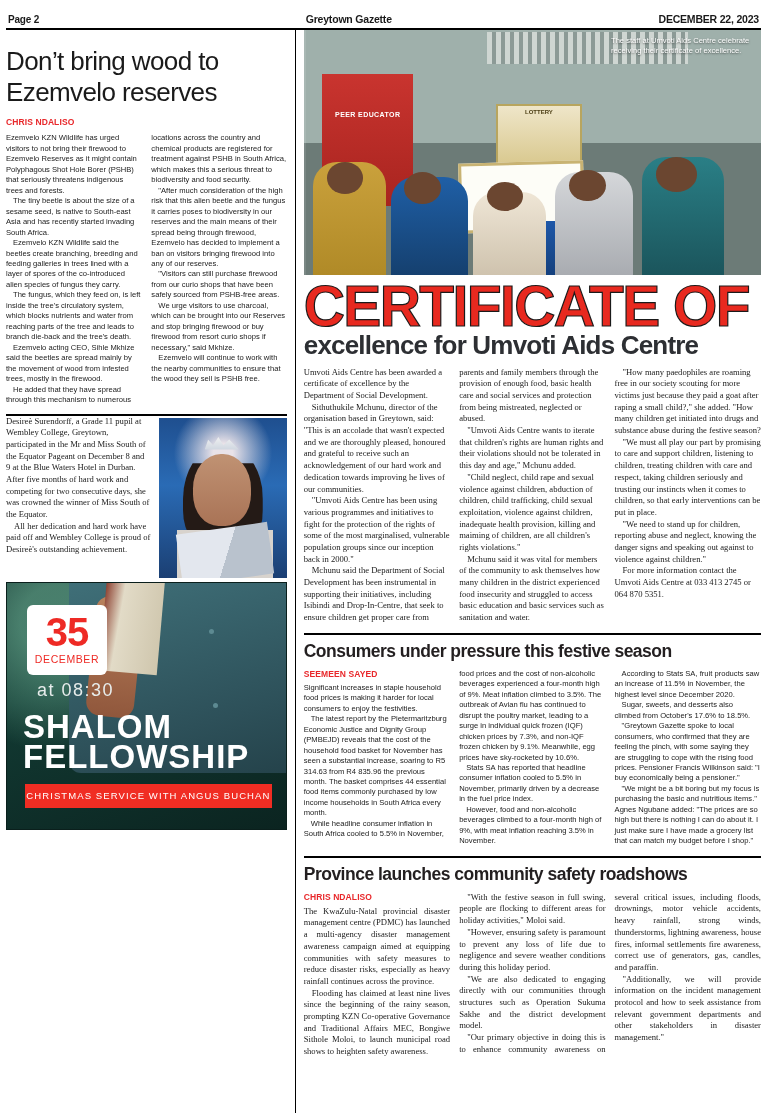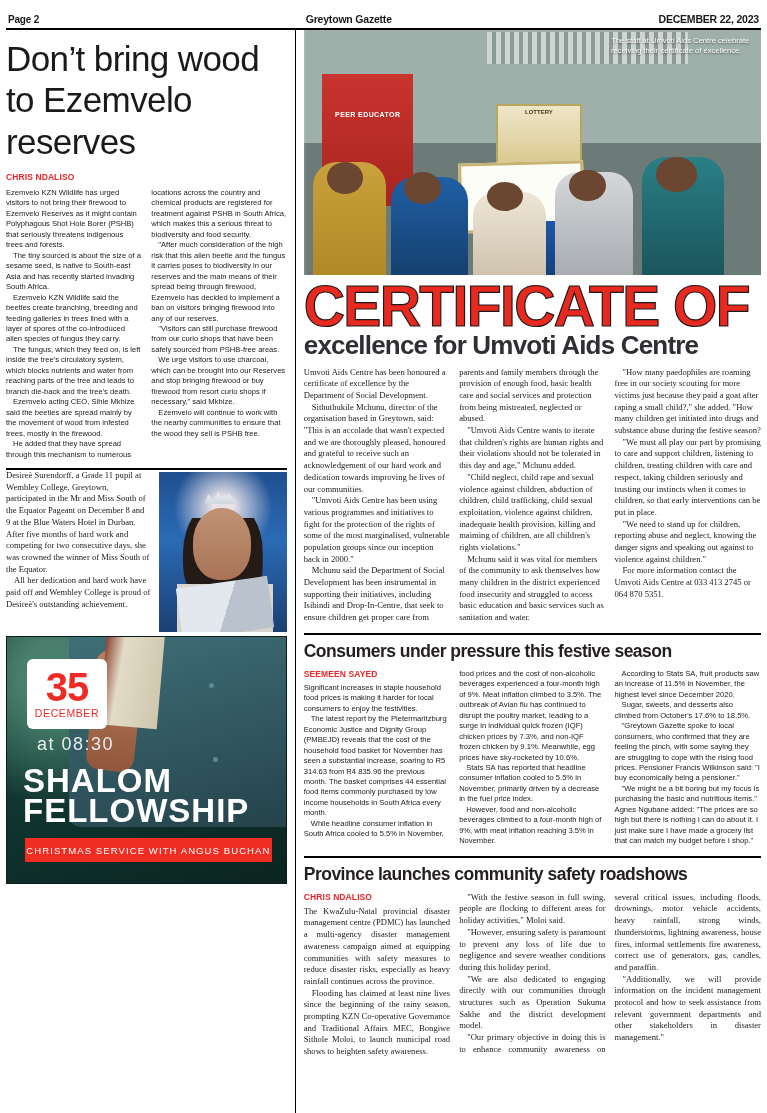--- a/index.html
+++ b/index.html
@@ -24,24 +24,24 @@
 
   
   .content { display:flex; gap:0; height:1083px; }
   .left-col { width:292px; box-sizing:border-box; padding-right:8px; border-right:1px solid #000; }
   .right-col { width:469px; box-sizing:border-box; padding-left:8px; }
 
   
   h1.headline {
     font-family:"Liberation Sans", sans-serif;
     font-weight:normal;
-    font-size:35px;
+    font-size:26px;
     line-height:1.18;
     letter-spacing:-0.6px;
-    margin:8px 0 10px 0;
+    margin:16px 0 10px 0;
     color:#1a1a1a;
   }
   .byline {
     color:#e8282b;
     font-weight:bold;
     font-size:8.5px;
     letter-spacing:0.1px;
     margin:0 0 6px 0;
   }
   .rule-top { border-top:2px solid #000; margin:8px 0 0 0; }
@@ -235,21 +235,21 @@
 
   <div class="content">
 
     <div class="left-col">
 
       <div>
         <h1 class="headline">Don’t bring wood to Ezemvelo reserves</h1>
         <div class="byline">CHRIS NDALISO</div>
         <div class="cols2 body-sans">
           <p>Ezemvelo KZN Wildlife has urged visitors to not bring their firewood to Ezemvelo Reserves as it might contain Polyphagous Shot Hole Borer (PSHB) that seriously threatens indigenous trees and forests.</p>
-          <p>The tiny sourced is about the size of a sesame seed, is native to South-east Asia and has recently started invading South Africa.</p>
+          <p>The tiny beetle is about the size of a sesame seed, is native to South-east Asia and has recently started invading South Africa.</p>
           <p>Ezemvelo KZN Wildlife said the beetles create branching, breeding and feeding galleries in trees lined with a layer of spores of the co-introduced alien species of fungus they carry.</p>
           <p>The fungus, which they feed on, is left inside the tree's circulatory system, which blocks nutrients and water from reaching parts of the tree and leads to branch die-back and the tree's death.</p>
           <p>Ezemvelo acting CEO, Sihle Mkhize said the beetles are spread mainly by the movement of wood from infested trees, mostly in the firewood.</p>
           <p>He added that they have spread through this mechanism to numerous locations across the country and chemical products are registered for treatment against PSHB in South Africa, which makes this a serious threat to biodiversity and food security.</p>
           <p>"After much consideration of the high risk that this alien beetle and the fungus it carries poses to biodiversity in our reserves and the main means of their spread being through firewood, Ezemvelo has decided to implement a ban on visitors bringing firewood into any of our reserves.</p>
           <p>"Visitors can still purchase firewood from our curio shops that have been safely sourced from PSHB-free areas.</p>
           <p>We urge visitors to use charcoal, which can be brought into our Reserves and stop bringing firewood or buy firewood from resort curio shops if necessary," said Mkhize.</p>
           <p>Ezemvelo will continue to work with the nearby communities to ensure that the wood they sell is PSHB free.</p>
         </div>
       </div>
@@ -316,21 +316,21 @@
         <div class="person" style="left:74%; width:18%; height:48%; background:linear-gradient(#2a7f86,#1b555c);"></div>
         <div class="head" style="left:77%; top:52%; width:9%; height:14%;"></div>
 
         <div class="caption">The staff at Umvoti Aids Centre celebrate receiving their certificate of excellence.</div>
       </div>
 
       <div class="mega">CERTIFICATE OF</div>
       <div class="mega-sub">excellence for Umvoti Aids Centre</div>
 
       <div class="cols3 body-serif">
-        <p>Umvoti Aids Centre has been honoured a certificate of excellence by the Department of Social Development.</p>
+        <p>Umvoti Aids Centre has been awarded a certificate of excellence by the Department of Social Development.</p>
         <p>Sithuthukile Mchunu, director of the organisation based in Greytown, said: "This is an accolade that wasn't expected and we are thoroughly pleased, honoured and grateful to receive such an acknowledgement of our hard work and dedication towards improving he lives of our communities.</p>
         <p>"Umvoti Aids Centre has been using various programmes and initiatives to fight for the protection of the rights of some of the most marginalised, vulnerable population groups since our inception back in 2000."</p>
         <p>Mchunu said the Department of Social Development has been instrumental in supporting their initiatives, including Isibindi and Drop-In-Centre, that seek to ensure children get proper care from parents and family members through the provision of enough food, basic health care and social services and protection from being mistreated, neglected or abused.</p>
         <p>"Umvoti Aids Centre wants to iterate that children's rights are human rights and their violations should not be tolerated in this day and age," Mchunu added.</p>
         <p>"Child neglect, child rape and sexual violence against children, abduction of children, child trafficking, child sexual exploitation, violence against children, inadequate health provision, killing and maiming of children, are all children's rights violations."</p>
         <p>Mchunu said it was vital for members of the community to ask themselves how many children in the district experienced food insecurity and struggled to access basic education and basic services such as sanitation and water.</p>
         <p>"How many paedophiles are roaming free in our society scouting for more victims just because they paid a goat after raping a small child?," she added. "How many children get initiated into drugs and substance abuse during the festive season?</p>
         <p>"We must all play our part by promising to care and support children, listening to children, treating children with care and respect, taking children seriously and trusting our instincts when it comes to children, so that early interventions can be put in place.</p>
         <p>"We need to stand up for children, reporting abuse and neglect, knowing the danger signs and speaking out against to violence against children."</p>
         <p>For more information contact the Umvoti Aids Centre at 033 413 2745 or 064 870 5351.</p>

